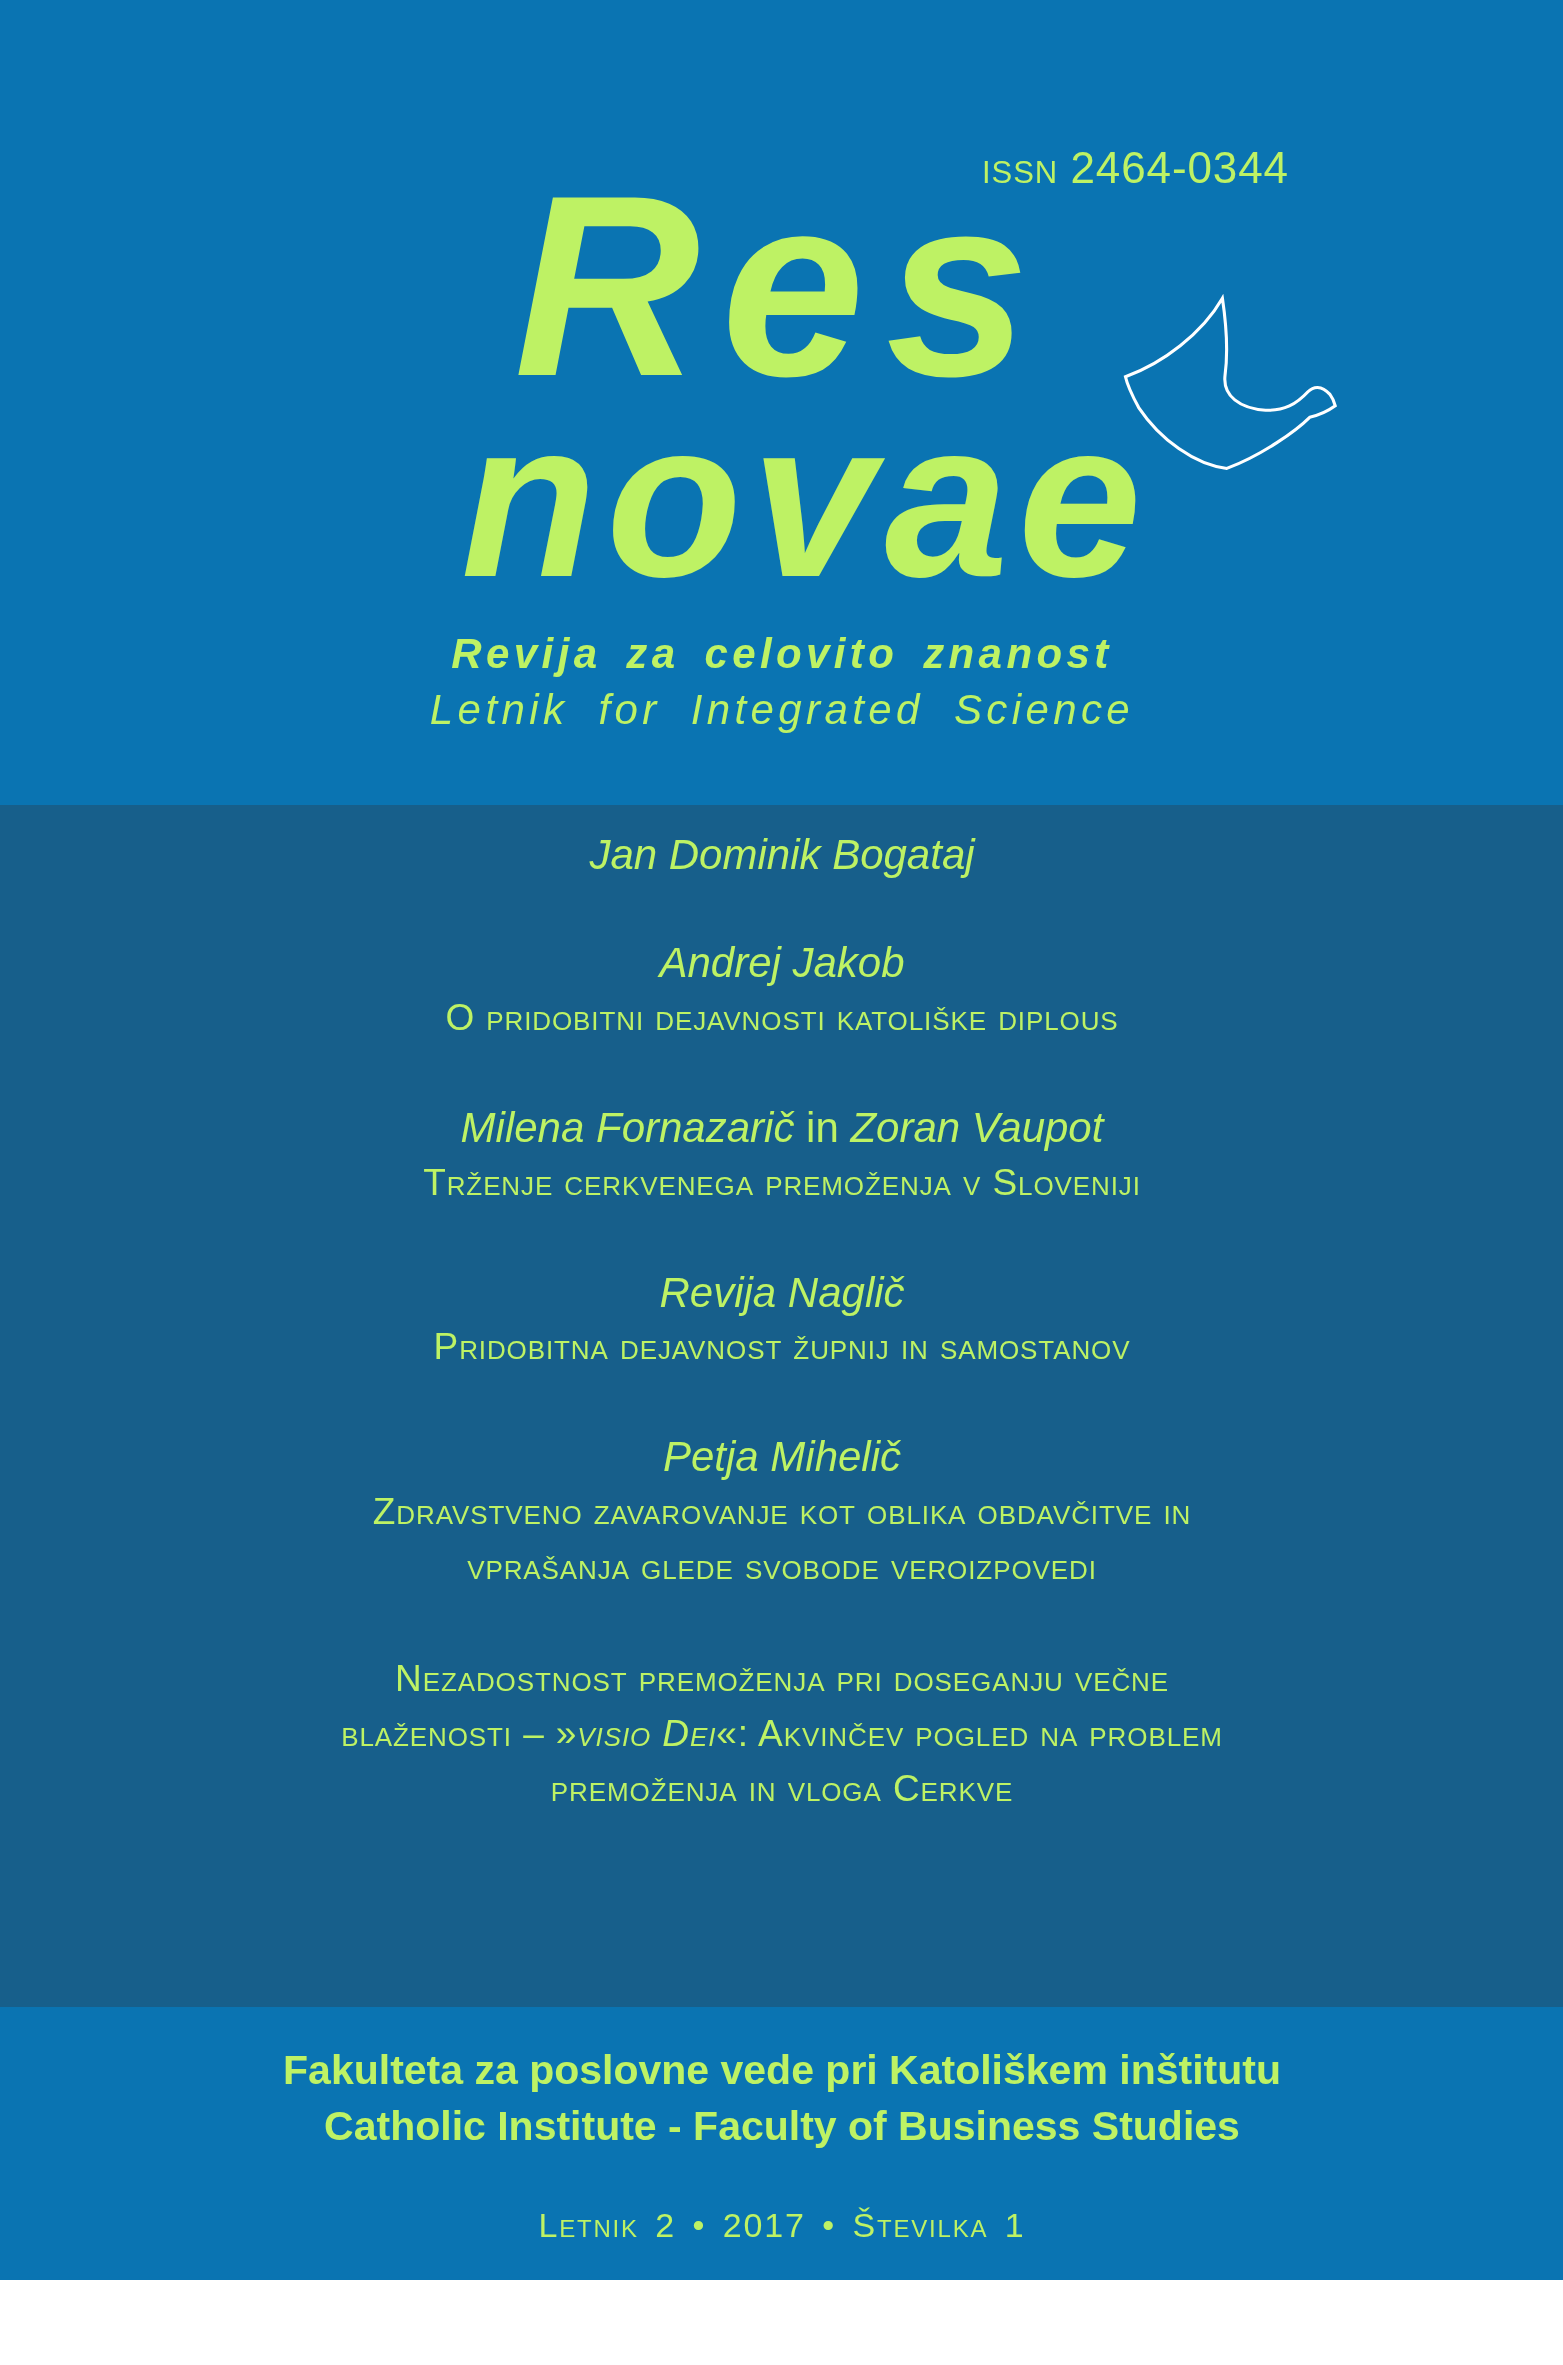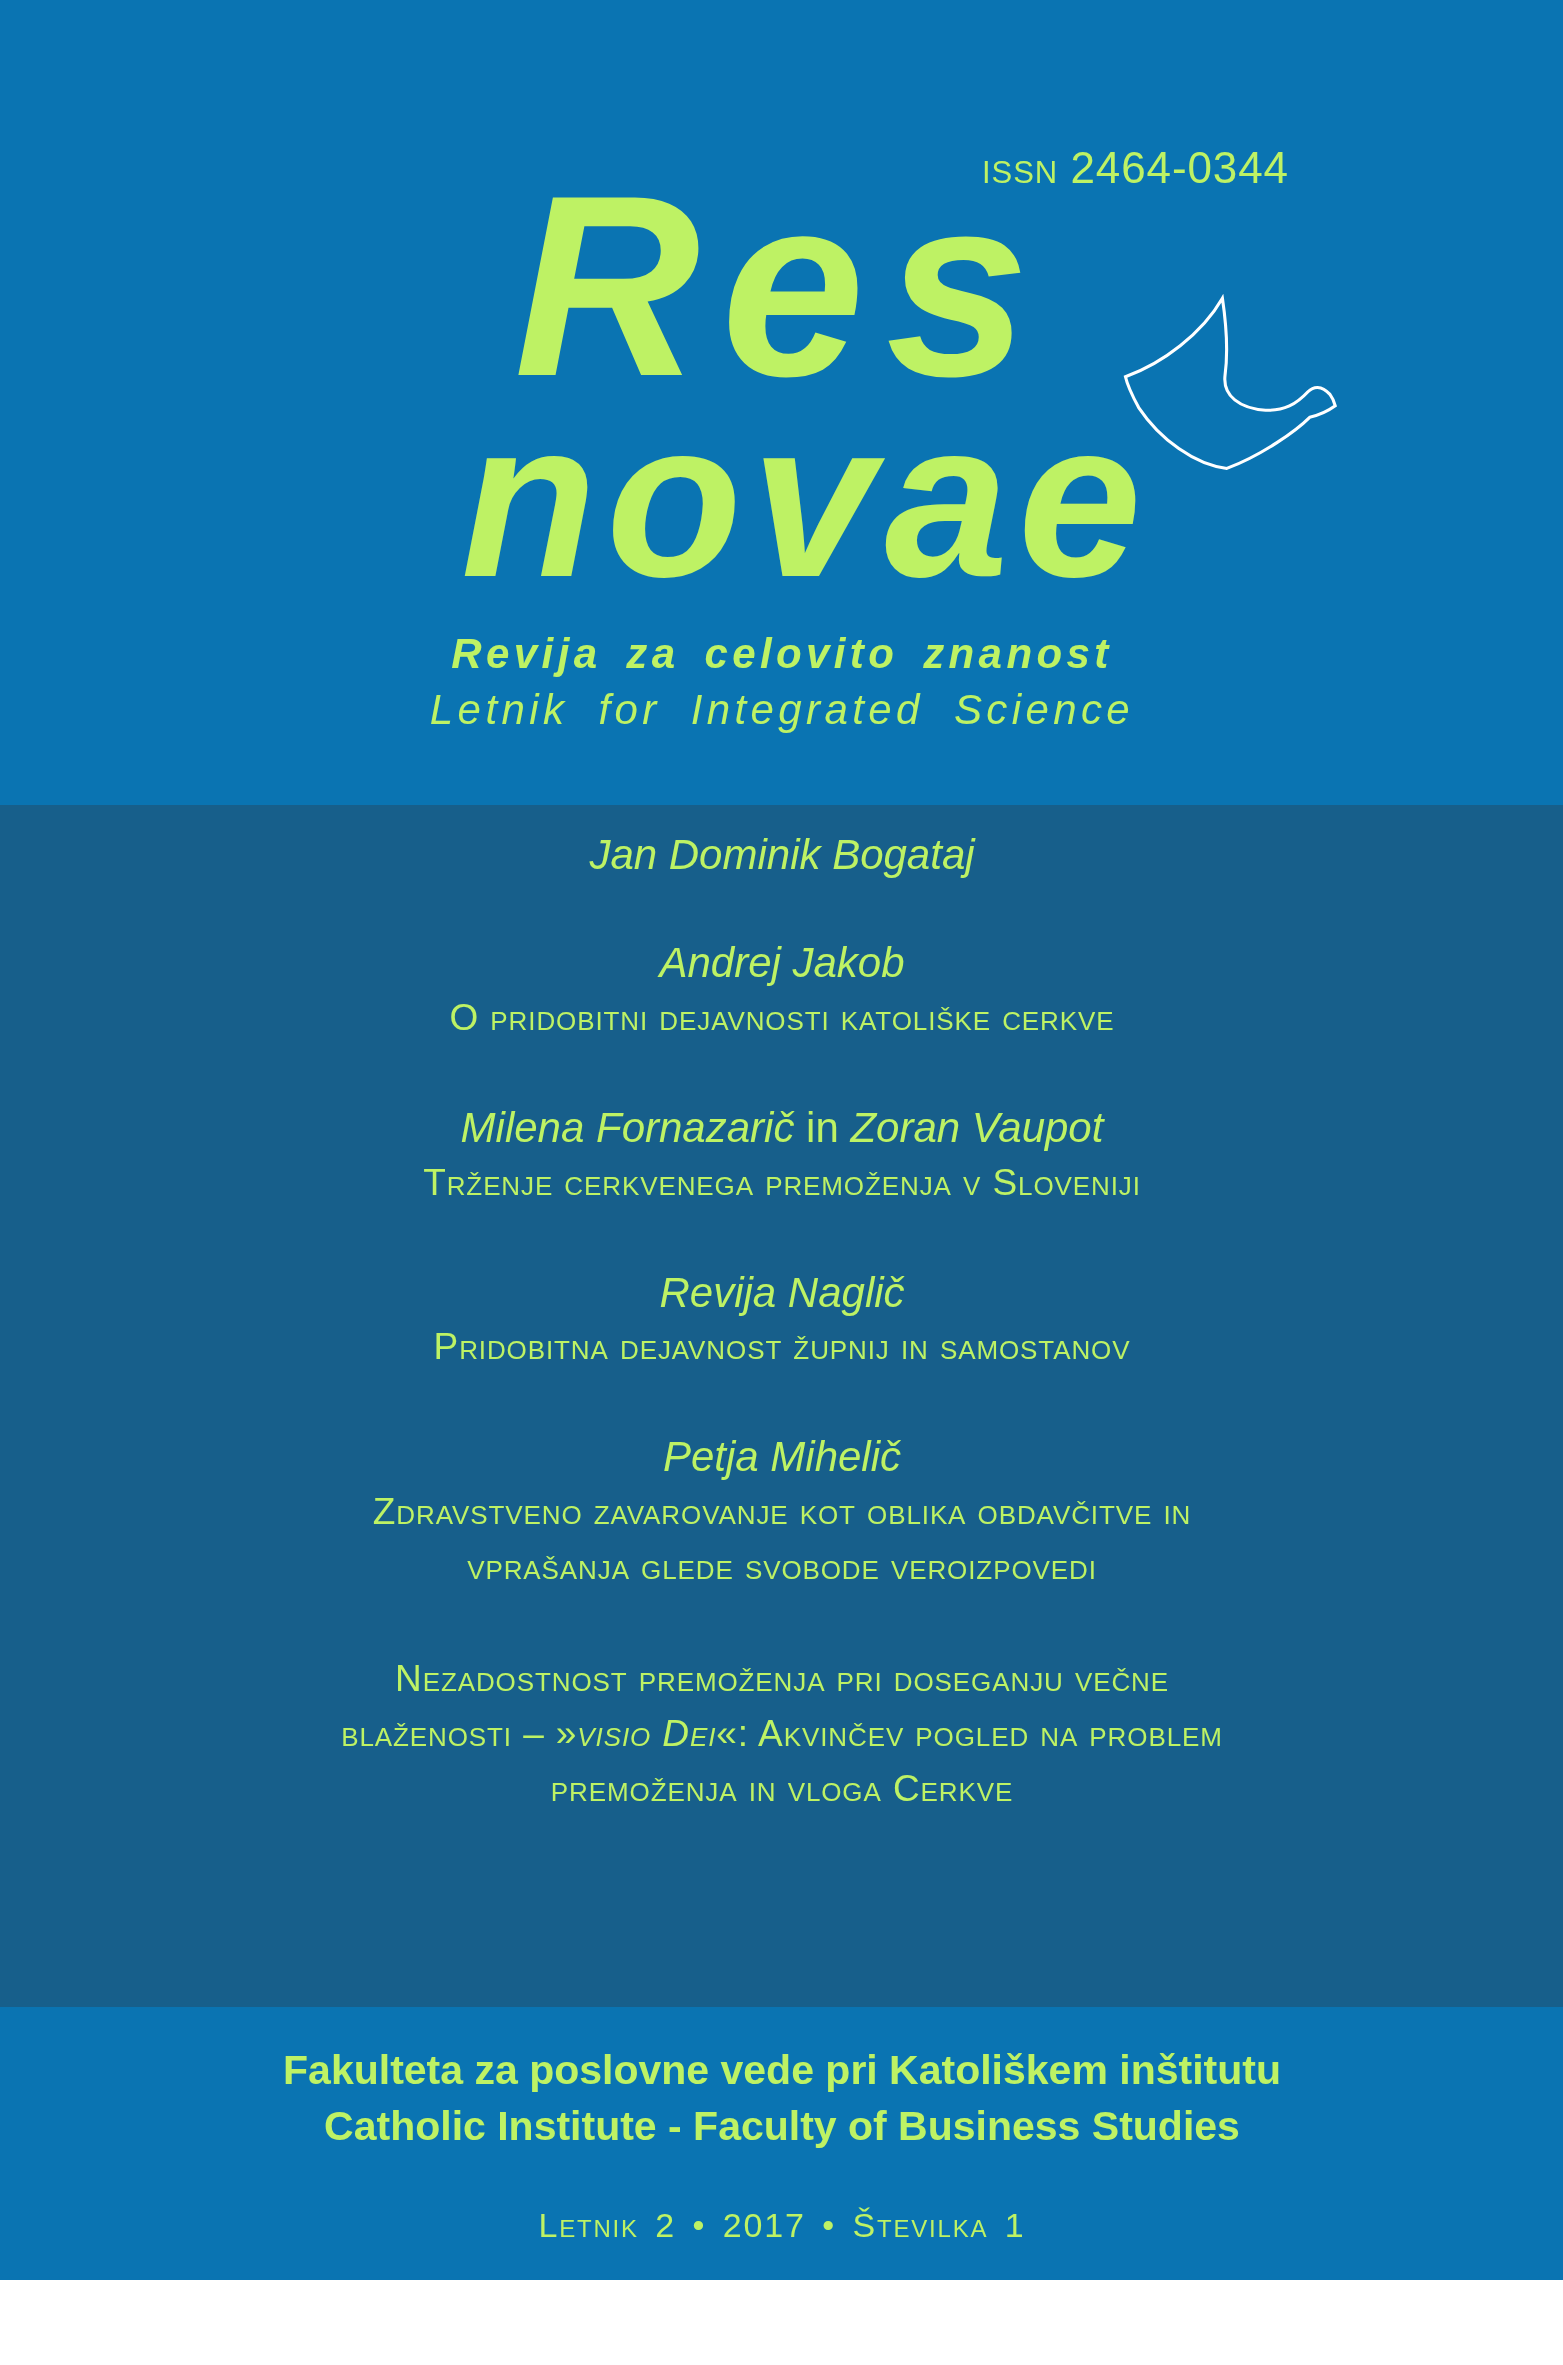--- a/index.html
+++ b/index.html
@@ -107,21 +107,21 @@
     <div class="subtitle subtitle-en">Letnik for Integrated Science</div>
   </header>
 
   <main class="band band-middle">
     <div class="articles" id="articles">
         <div class="article">
           <div class="article-author"><span>Jan Dominik Bogataj</span></div>
         </div>
         <div class="article">
           <div class="article-author"><span>Andrej Jakob</span></div>
-          <div class="article-title"><span>O pridobitni dejavnosti katoliške cerkve</span></div>
+          <div class="article-title"><span>O pridobitni dejavnosti katoliške diplous</span></div>
         </div>
         <div class="article">
           <div class="article-author"><span>Milena Fornazarič</span><span class="up"> in </span><span>Zoran Vaupot</span></div>
           <div class="article-title"><span>Trženje cerkvenega premoženja v Sloveniji</span></div>
         </div>
         <div class="article">
           <div class="article-author"><span>Revija Naglič</span></div>
           <div class="article-title"><span>Pridobitna dejavnost župnij in samostanov</span></div>
         </div>
         <div class="article">

